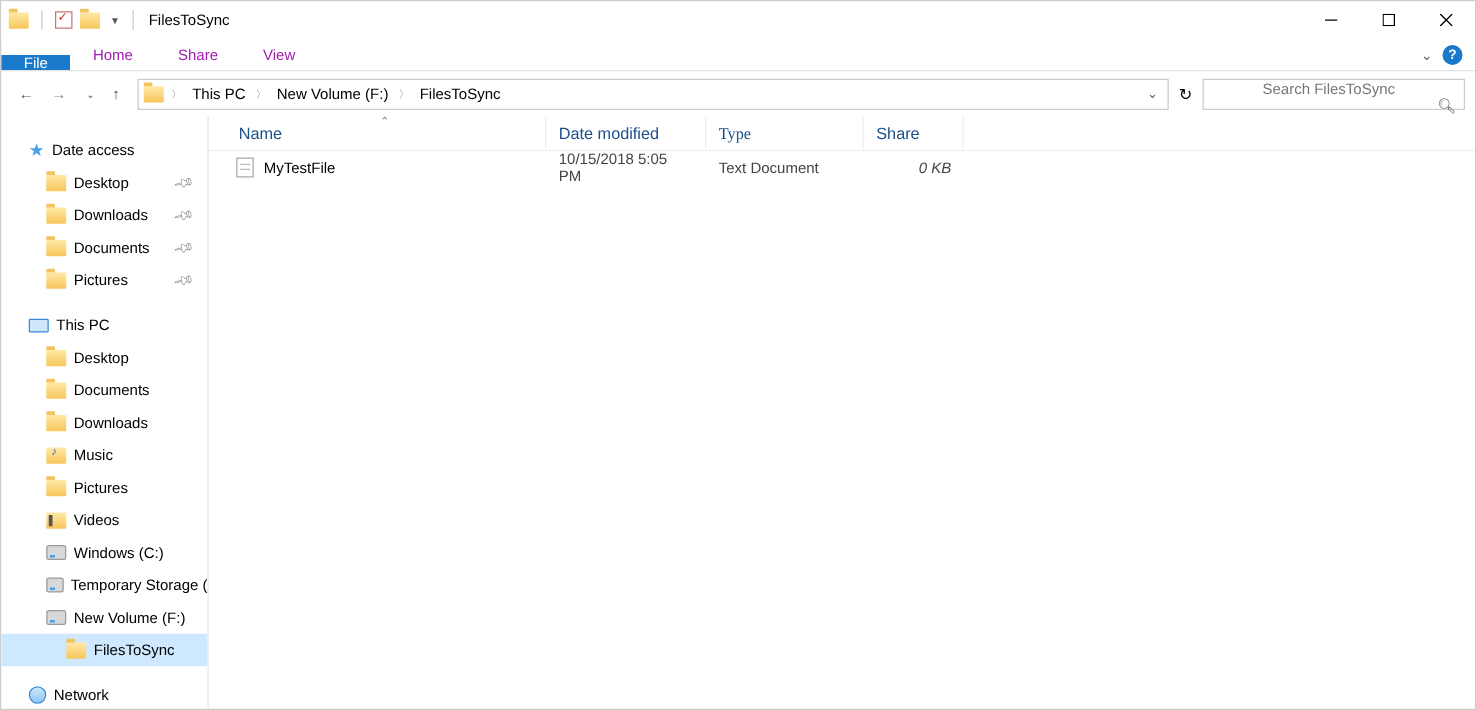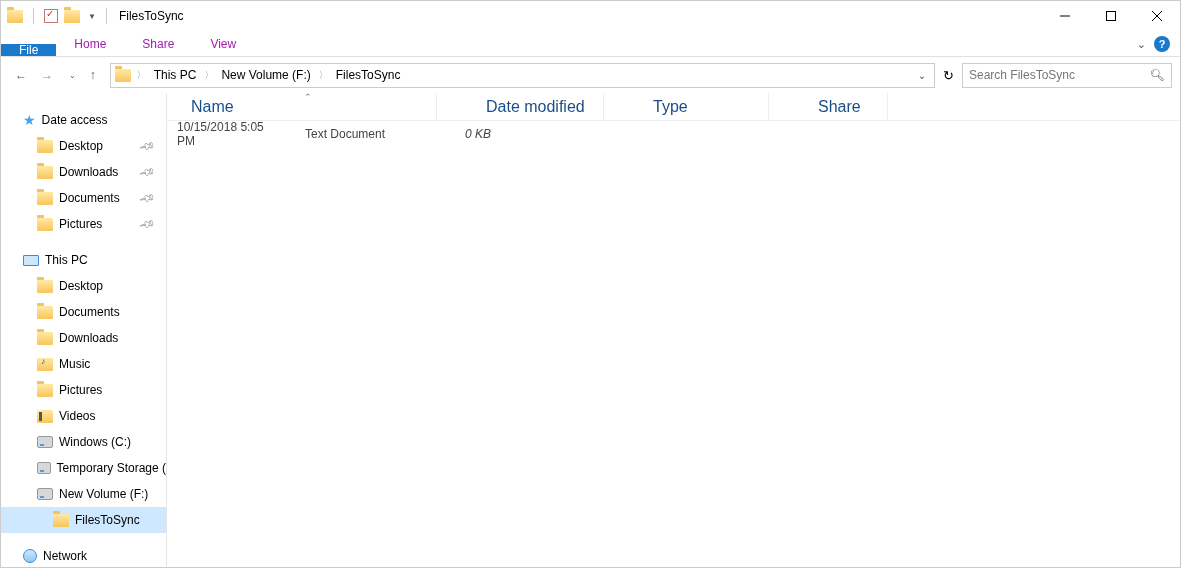--- a/index.html
+++ b/index.html
@@ -78,21 +78,21 @@
   border: 1px solid #ccc;
   display: flex;
   align-items: center;
   padding: 0 4px;
 }
 .addrbox .crumb { display: flex; align-items: center; padding: 0 4px; height: 100%; }
 .addrbox .chev { color: #888; padding: 0 4px; font-size: 9px;}
 .addr-controls { display: flex; align-items: center; gap: 6px; padding: 0 4px; color: #555; }
 .searchbox {
   width: 210px; height: 25px; border: 1px solid #ccc;
-  display: flex; align-items: center; padding: 0 6px; color: #777;
+  display: flex; align-items: flex-end; padding: 0 6px; color: #777; flex-direction: column;
 }
 .searchbox input {
   border: none; outline: none; flex: 1; font: inherit; color: #555; background: transparent;
 }
 .searchbox input::placeholder { color: #777; }
 .searchbox .sicon { color: #555; }
 
 
 .mainrow { display: flex; height: calc(100% - 31px - 25px - 36px); }
 
@@ -134,27 +134,26 @@
 .music-mini::after{content:"♪";position:absolute;font-size:9px;left:4px;top:-2px;color:#2a6fb5;}
 .video-mini{width:16px;height:13px;background:linear-gradient(#ffe9a6,#f7c65b);border-radius:1px;position:relative;}
 .video-mini::after{content:"";position:absolute;left:2px;top:2px;width:3px;height:9px;background:#555;}
 
 
 .content { flex: 1; }
 .colheaders {
   display: flex; height: 28px; align-items: center;
   border-bottom: 1px solid #eee;
   color: #1a4e8a;
-  font-size: 16px;
-  gap: 39px;
+  font-size: 13px;
 }
 .colheaders .col { padding: 0 10px; border-right: 1px solid #eee; height: 100%; display:flex;align-items:center; }
 .col.name { width: 270px; padding-left: 24px;}
 .col.date { width: 128px; }
-.col.type { width: 126px; }
+.col.type { width: 126px; font-family: Liberation Serif, serif; }
 .col.size { width: 80px; justify-content: flex-start; }
 .sort-ind { position: absolute; left: 304px; top: 92px; color:#777; font-size: 9px;}
 .filelist { }
 .filerow {
   display: flex; height: 26px; align-items: center; font-size: 12px; color: #444;
 }
 .filerow .cell { padding: 0 10px; }
 .filerow .cell.name { width: 270px; display:flex;align-items:center;gap:8px;padding-left:22px; color:#000;}
 .filerow .cell.date { width: 128px; }
 .filerow .cell.type { width: 126px; }
@@ -351,20 +350,24 @@
       <div class="col type">
           <span>Type</span>
         </div>
       <div class="col size">
           <span>Share</span>
         </div>
     </div>
     <span class="sort-ind">⌃</span>
     <div class="filelist">
       <div class="filerow">
+        <div class="cell name">
+          <div class="file-icon"></div>
+          <span>MyTestFile</span>
+        </div>
         <div class="cell date">10/15/2018 5:05 PM</div>
         <div class="cell type">Text Document</div>
         <div class="cell size">0 KB</div>
       </div>
     </div>
   </div>
 
 </div>
 
 </body></html>

